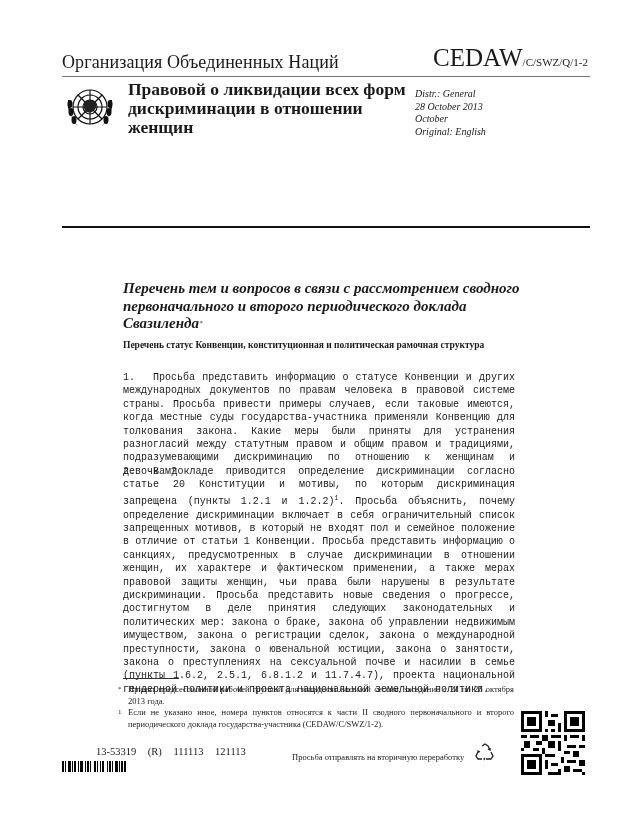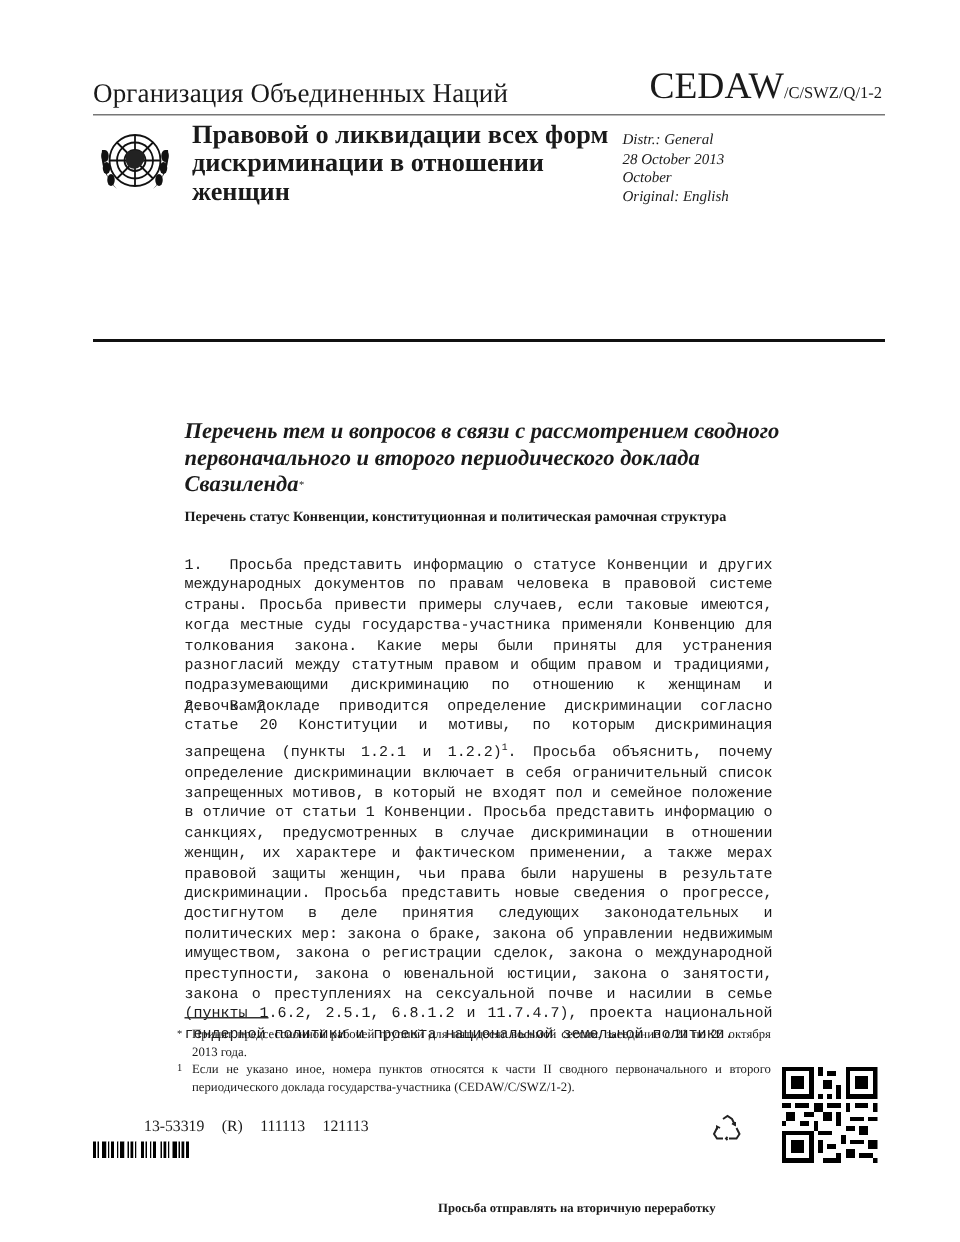--- a/index.html
+++ b/index.html
@@ -23,21 +23,21 @@
   .p1{top:371px;}
   .p2{top:465px;}
   .para sup{font-size:6.5px;}
   .fn-rule{left:123px;top:678px;width:56px;height:1px;background:#333;}
   .footnotes{left:118px;top:684px;width:396px;font-size:8.5px;line-height:11.5px;text-align:justify;}
   .fn{position:relative;padding-left:10px;}
   .fn .mark{position:absolute;left:0;top:0;font-size:7px;}
   .jobno{left:62px;top:746px;font-size:10.5px;word-spacing:9px;margin-left:34px;}
   .barcode{left:62px;top:761px;width:100px;height:11px;display:flex;gap:0;}
   .barcode span{display:inline-block;height:100%;background:#000;}
-  .recycle-text{left:292px;top:752px;font-size:8.5px;font-weight:bold;margin-top:48px;}
+  .recycle-text{left:292px;top:752px;font-size:8.5px;font-weight:normal;}
   .recycle-icon{left:474px;top:742px;width:22px;height:22px;}
   .qr{left:521px;top:710px;width:64px;height:66px;}
 </style>
 </head>
 <body>
 
 <div class="abs org">Организация Объединенных Наций</div>
 <div class="abs sym"><span class="big">CEDAW</span><span class="small">/C/SWZ/Q/1-2</span></div>
 <div class="abs rule1"></div>
 

